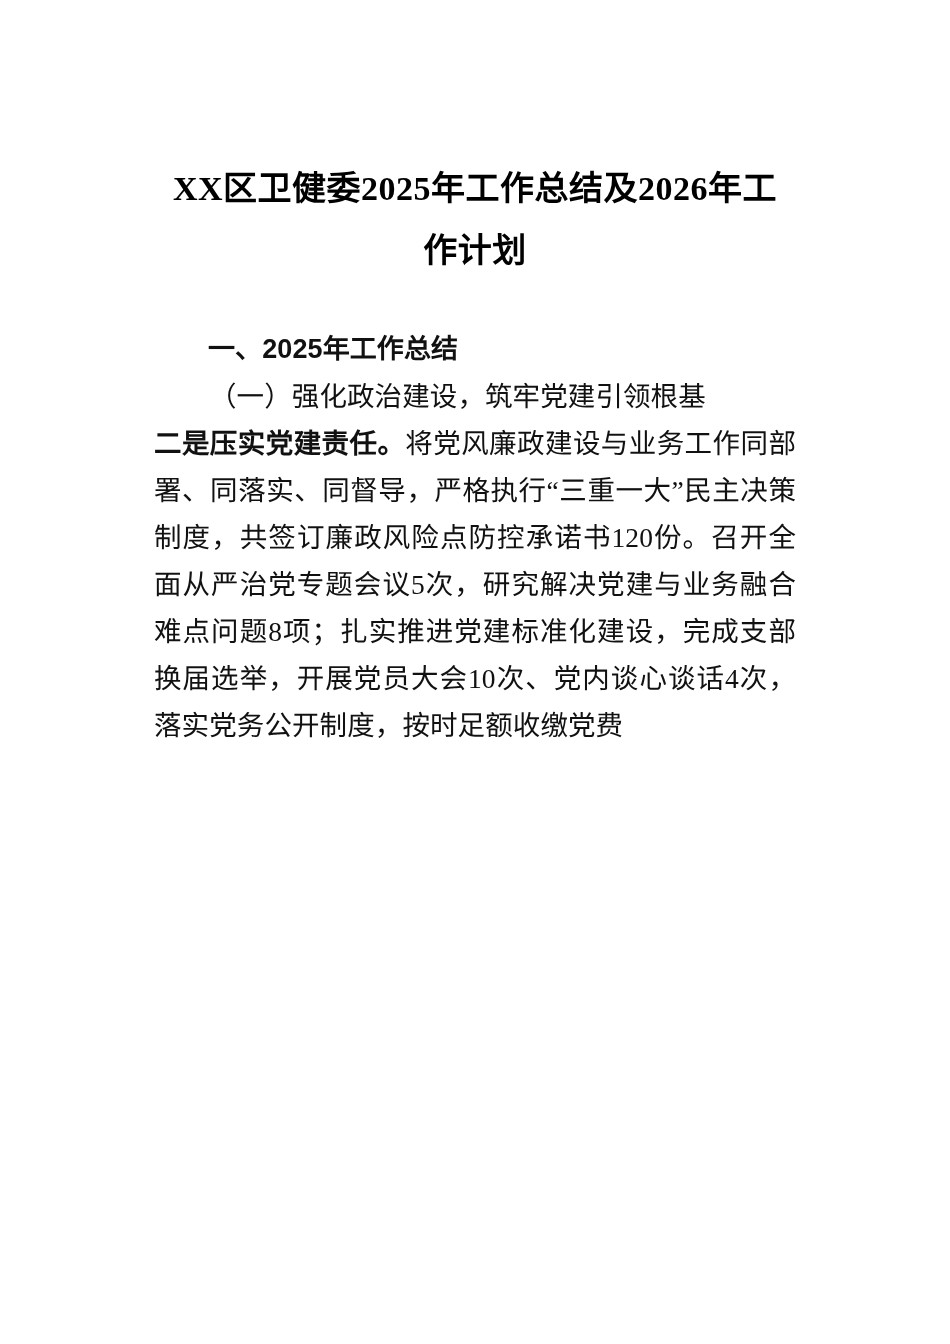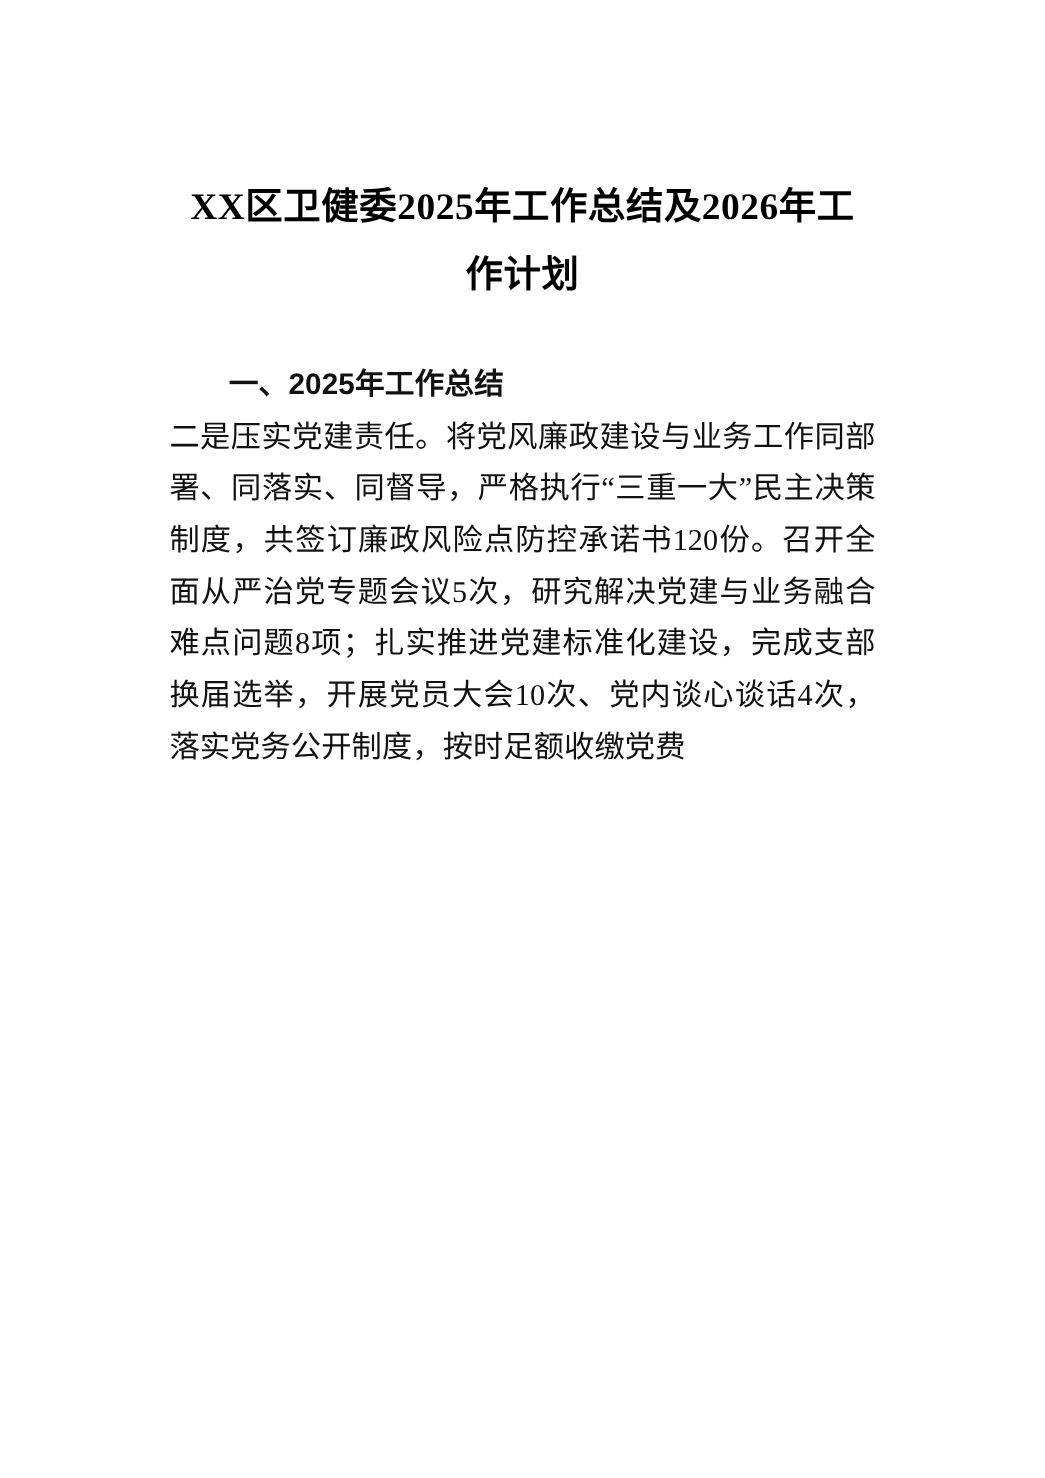--- a/index.html
+++ b/index.html
@@ -75,39 +75,40 @@
   }
 
   
   .lead-bold {
     font-family: "Liberation Sans", "DejaVu Sans", sans-serif;
     font-weight: 700;
   }
 
   
   .lead-plain {
-    font-weight: 400;
+    font-weight: 700;
     margin-top: 21px;
   }
 </style>
 </head>
 <body>
 
 <div class="page">
 
   <h1 class="doc-title">
     <span>XX区卫健委2025年工作总结及2026年工</span>
     <span>作计划</span>
   </h1>
 
   <div class="body-block">
 
 
     <p class="para h-level1">一、2025年工作总结</p>
 
+    <p class="para h-level2">（一）强化政治建设，筑牢党建引领根基</p>
 
 
     <p class="para">
       <span class="lead-plain">二是压实党建责任。</span><span>将党风廉政建设与业务工作同部署、同落实、同督导，严格执行“三重一大”民主决策制度，共签订廉政风险点防控承诺书120份。召开全面从严治党专题会议5次，研究解决党建与业务融合难点问题8项；扎实推进党建标准化建设，完成支部换届选举，开展党员大会10次、党内谈心谈话4次，落实党务公开制度，按时足额收缴党费</span>
     </p>
 
   </div>
 
 </div>
 

